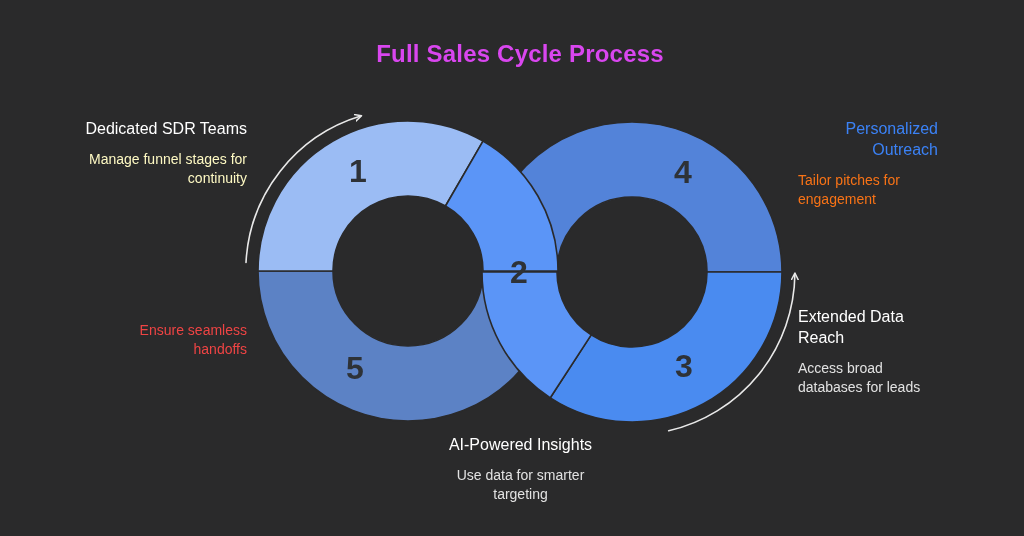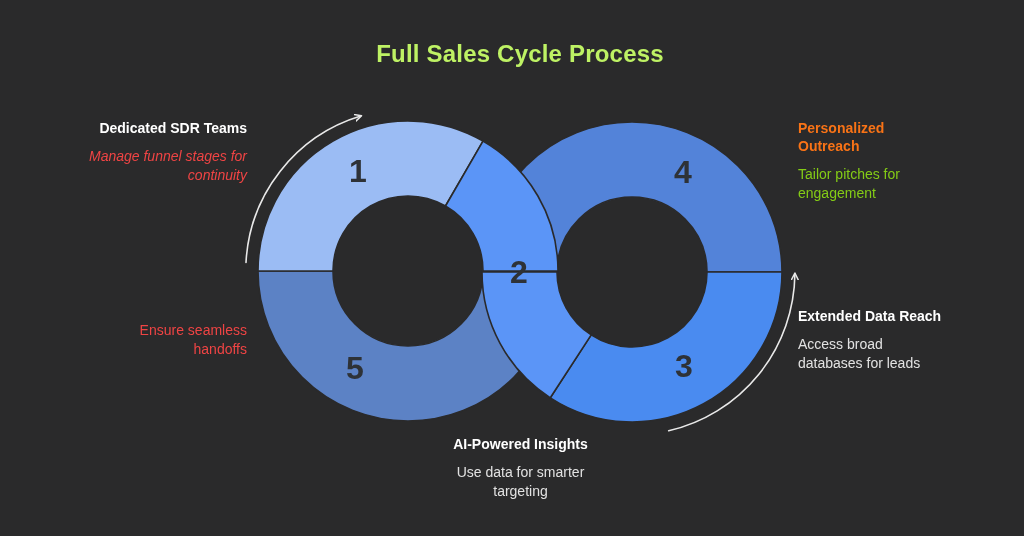--- a/index.html
+++ b/index.html
@@ -9,21 +9,21 @@
     overflow:hidden;
     font-family:"Liberation Sans", sans-serif;
   }
   #diagram-svg{position:absolute;left:0;top:0;}
   .page-title{
     position:absolute;left:20px;top:40px;width:1000px;
     text-align:center;
     font-size:24px;font-weight:bold;letter-spacing:.2px;
   }
   .label{position:absolute;}
-  .label .h{font-size:14px;font-weight:bold;line-height:1.3;margin-bottom:10px;}
+  .label .h{font-size:16px;font-weight:normal;line-height:1.3;margin-bottom:10px;}
   .label .d{font-size:14px;line-height:1.36;}
   .align-right{text-align:right;}
   .align-left{text-align:left;}
   .align-center{text-align:center;}
   .nowrap{white-space:nowrap;}
 </style>
 </head>
 <body>
 
 <div id="stage" style="background: rgb(42, 42, 43);">
@@ -48,34 +48,34 @@
         <text x="684" y="366" text-anchor="middle" dominant-baseline="central" fill="#2e3237" font-family="&quot;Liberation Sans&quot;, sans-serif" font-size="32" font-weight="bold">3</text>
         <text x="683" y="172" text-anchor="middle" dominant-baseline="central" fill="#2e3237" font-family="&quot;Liberation Sans&quot;, sans-serif" font-size="32" font-weight="bold">4</text>
         <text x="355" y="368" text-anchor="middle" dominant-baseline="central" fill="#2e3237" font-family="&quot;Liberation Sans&quot;, sans-serif" font-size="32" font-weight="bold">5</text>
       </g>
     <g id="flow-arrows">
       <path id="flow-arrow-left" d="M 246,262.5 A 162,162 0 0 1 360.6,116" fill="none" stroke-width="1.6" stroke-linecap="round" marker-end="url(#arrowhead)" stroke="#e9e9e9"></path>
       <path id="flow-arrow-right" d="M 668.7,430.8 A 163,163 0 0 0 794.9,274" fill="none" stroke-width="1.6" stroke-linecap="round" marker-end="url(#arrowhead)" stroke="#e9e9e9"></path>
     </g>
   </svg>
 
-  <div class="page-title" style="color: #bef264;">Full Sales Cycle Process</div>
+  <div class="page-title" style="color: #d946ef;">Full Sales Cycle Process</div>
 
   <div class="label align-right" style="left:85px;top:119px;width:162px">
     <div class="h" style="color: rgb(255, 255, 255);">Dedicated SDR Teams</div>
-    <div class="d" style="color: #ef4444; font-style: italic;">Manage funnel stages for continuity</div>
+    <div class="d" style="color: #fef9c3;">Manage funnel stages for continuity</div>
   </div>
 
   <div class="label align-right" style="left:85px;top:321px;width:162px">
     <div class="d" style="color: #ef4444;">Ensure seamless handoffs</div>
   </div>
 
   <div class="label align-left" style="left:798px;top:119px;width:140px">
-    <div class="h" style="color: #f97316;">Personalized Outreach</div>
-    <div class="d" style="color: #84cc16;">Tailor pitches for engagement</div>
+    <div class="h" style="color: #3b82f6; text-align: right;">Personalized Outreach</div>
+    <div class="d" style="color: #f97316;">Tailor pitches for engagement</div>
   </div>
 
   <div class="label align-center" style="left:428px;top:435px;width:185px">
     <div class="h nowrap" style="color: rgb(255, 255, 255);">AI-Powered Insights</div>
     <div class="d" style="color: rgb(226, 226, 226);">Use data for smarter targeting</div>
   </div>
 
   <div class="label align-left" style="left:798px;top:307px;width:145px">
     <div class="h" style="color: rgb(255, 255, 255);">Extended Data Reach</div>
     <div class="d" style="color: rgb(226, 226, 226);">Access broad databases for leads</div>

